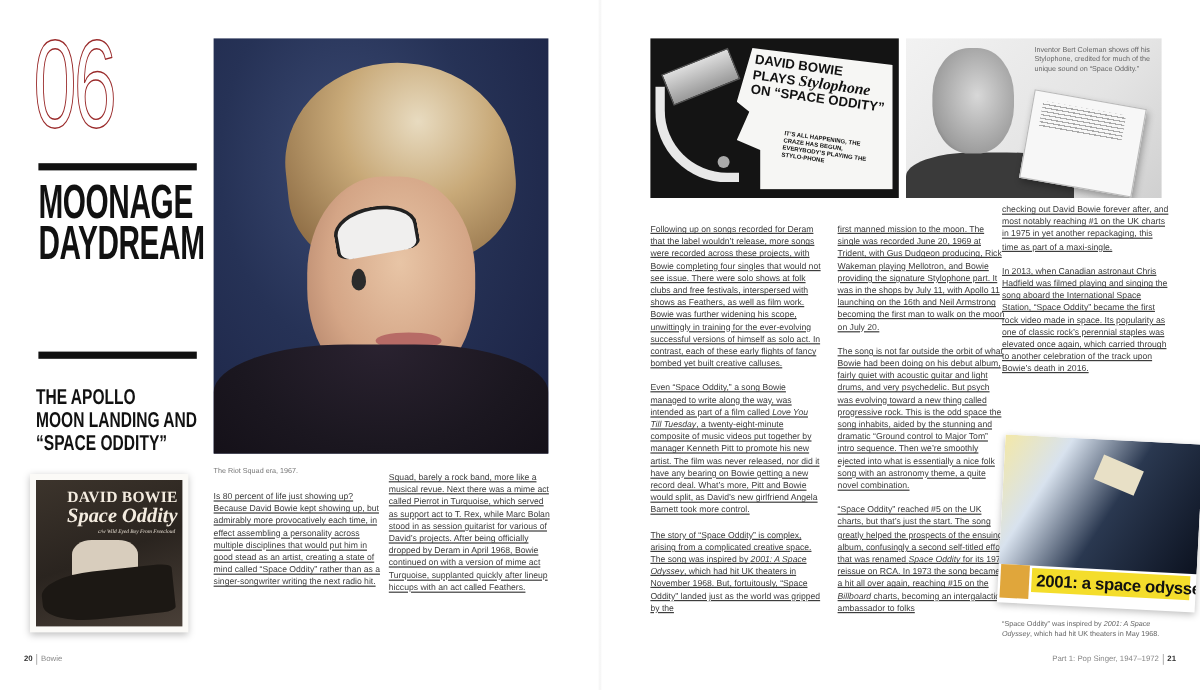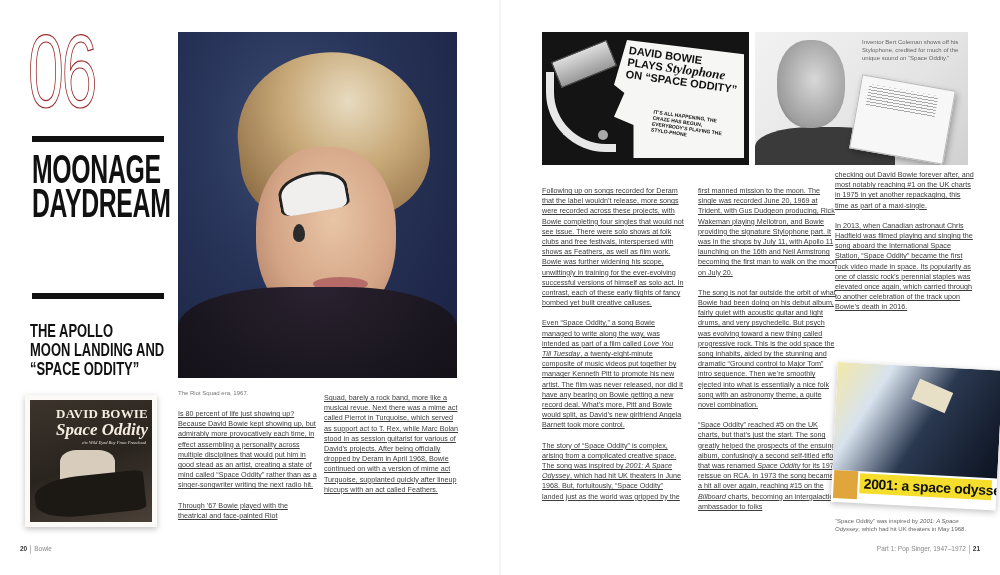--- a/index.html
+++ b/index.html
@@ -145,21 +145,20 @@
       <div class="shirt"></div>
       <div class="guitar"></div>
       <div class="artist">DAVID BOWIE</div>
       <div class="title">Space Oddity</div>
       <div class="b-side">c/w Wild Eyed Boy From Freecloud</div>
     </div>
   </div>
 
   <div class="body-col col-l1">
     <p>Is 80 percent of life just showing up? Because David Bowie kept showing up, but admirably more provocatively each time, in effect assembling a personality across multiple disciplines that would put him in good stead as an artist, creating a state of mind called “Space Oddity” rather than as a singer-songwriter writing the next radio hit.</p>
-    <p>Through ’67 Bowie played with the theatrical and face-painted Riot</p>
   </div>
   <div class="body-col col-l2">
     <p>Squad, barely a rock band, more like a musical revue. Next there was a mime act called Pierrot in Turquoise, which served as support act to T. Rex, while Marc Bolan stood in as session guitarist for various of David’s projects. After being officially dropped by Deram in April 1968, Bowie continued on with a version of mime act Turquoise, supplanted quickly after lineup hiccups with an act called Feathers.</p>
   </div>
 
   <div class="folio left">
     <span class="num">20</span><span class="sep"></span><span>Bowie</span>
   </div>
 </div>
 
@@ -181,21 +180,21 @@
     <div class="body"></div>
     <div class="head"></div>
     <div class="device"></div>
     <div class="grille"></div>
   </div>
   <div class="coleman-caption">Inventor Bert Coleman shows off his Stylophone, credited for much of the unique sound on “Space Oddity.”</div>
 
   <div class="body-col col-r1">
     <p>Following up on songs recorded for Deram that the label wouldn’t release, more songs were recorded across these projects, with Bowie completing four singles that would not see issue. There were solo shows at folk clubs and free festivals, interspersed with shows as Feathers, as well as film work. Bowie was further widening his scope, unwittingly in training for the ever-evolving successful versions of himself as solo act. In contrast, each of these early flights of fancy bombed yet built creative calluses.</p>
     <p><span>Even “Space Oddity,” a song Bowie managed to write along the way, was intended as part of a film called </span><i>Love You Till Tuesday</i><span>, a twenty-eight-minute composite of music videos put together by manager Kenneth Pitt to promote his new artist. The film was never released, nor did it have any bearing on Bowie getting a new record deal. What’s more, Pitt and Bowie would split, as David’s new girlfriend Angela Barnett took more control.</span></p>
-    <p><span>The story of “Space Oddity” is complex, arising from a complicated creative space. The song was inspired by </span><i>2001: A Space Odyssey</i><span>, which had hit UK theaters in June 1968. But, fortuitously, “Space Oddity” landed just as the world was gripped by the</span></p>
+    <p><span>The story of “Space Oddity” is complex, arising from a complicated creative space. The song was inspired by </span><i>2001: A Space Odyssey</i><span>, which had hit UK theaters in November 1968. But, fortuitously, “Space Oddity” landed just as the world was gripped by the</span></p>
   </div>
 
   <div class="body-col col-r2">
     <p>first manned mission to the moon. The single was recorded June 20, 1969 at Trident, with Gus Dudgeon producing, Rick Wakeman playing Mellotron, and Bowie providing the signature Stylophone part. It was in the shops by July 11, with Apollo 11 launching on the 16th and Neil Armstrong becoming the first man to walk on the moon on July 20.</p>
     <p>The song is not far outside the orbit of what Bowie had been doing on his debut album, fairly quiet with acoustic guitar and light drums, and very psychedelic. But psych was evolving toward a new thing called progressive rock. This is the odd space the song inhabits, aided by the stunning and dramatic “Ground control to Major Tom” intro sequence. Then we’re smoothly ejected into what is essentially a nice folk song with an astronomy theme, a quite novel combination.</p>
     <p><span>“Space Oddity” reached #5 on the UK charts, but that’s just the start. The song greatly helped the prospects of the ensuing album, confusingly a second self-titled effort that was renamed </span><i>Space Oddity</i><span> for its 1972 reissue on RCA. In 1973 the song became a hit all over again, reaching #15 on the </span><i>Billboard</i><span> charts, becoming an intergalactic ambassador to folks</span></p>
   </div>
 
   <div class="body-col col-r3">
     <p>checking out David Bowie forever after, and most notably reaching #1 on the UK charts in 1975 in yet another repackaging, this time as part of a maxi-single.</p>

